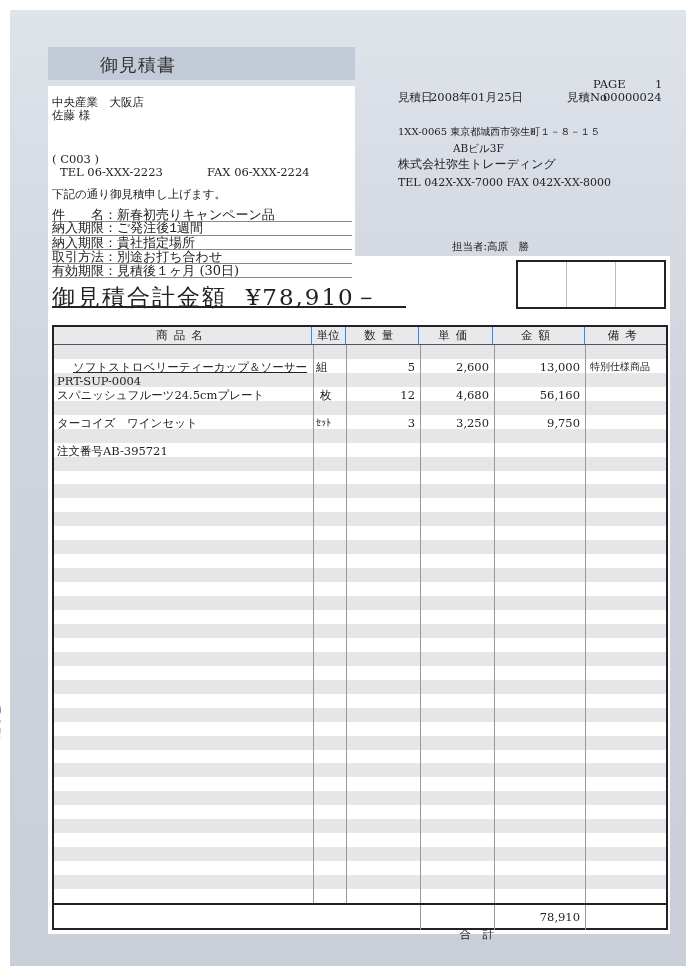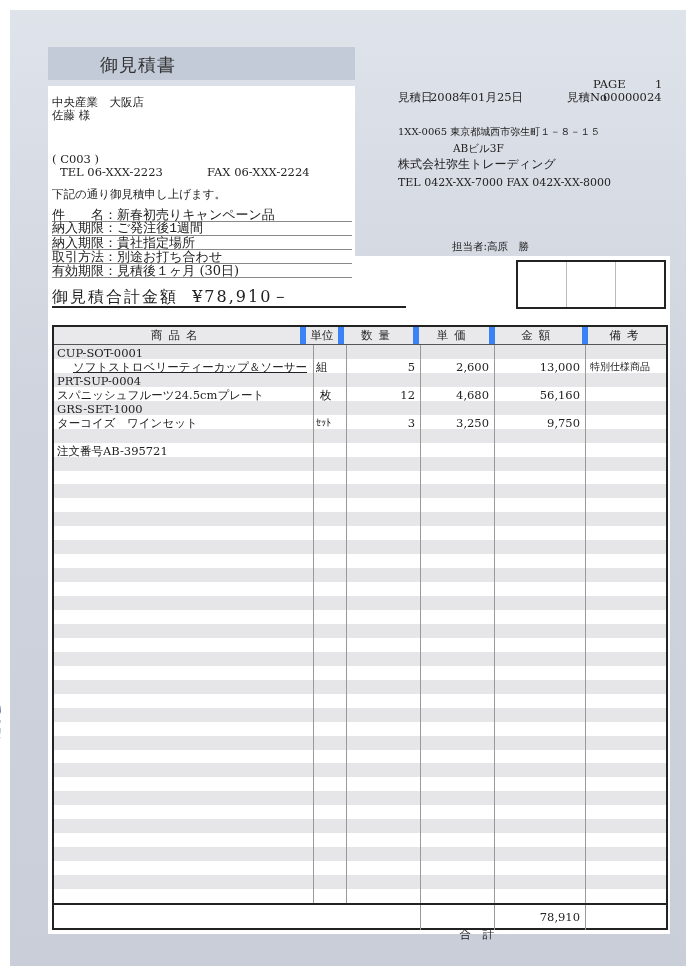--- a/index.html
+++ b/index.html
@@ -19,37 +19,37 @@
     left:100px; top:53px; font-size:18px; letter-spacing:1px; color:#333;
   }
   .info-box { left:48px; top:86px; width:307px; height:232px; background:#fff; }
   .stamp-band { left:355px; top:256px; width:315px; height:62px; background:#fff; }
   .txt { font-size:11.5px; line-height:13px; white-space:pre; }
   .detail-line {
     left:52px; width:300px; height:13px; border-bottom:1px solid #888; font-size:13px; line-height:13px; white-space:pre;
   }
   .total-line {
     left:52px; top:286px; width:354px; height:20px; border-bottom:2px solid #222;
-    font-size:16px; letter-spacing:2px; line-height:22px; white-space:pre;
+    font-size:23px; letter-spacing:2px; line-height:22px; white-space:pre;
   }
   .stamp-box {
     left:516px; top:260px; width:146px; height:45px; border:2px solid #222; display:flex; background:#fff;
   }
   .stamp-cell { flex:1; border-right:1px solid #bbb; }
   .stamp-cell:last-child { border-right:none; }
 
   .table-bg { left:48px; top:318px; width:622px; height:616px; background:#fff; }
   .table-wrap {
     left:52px; top:325px; width:612px; height:601px; border:2px solid #222;
   }
   .thead {
     position:absolute; left:0; top:0; width:612px; height:17px; background:#e9e9ec;
     border-bottom:1px solid #555; display:flex; font-size:11.5px; line-height:17px;
   }
-  .th { text-align:center; border-right:6px solid #3b82f6; letter-spacing:6px; }
+  .th { text-align:center; border-right:1px solid #3b82f6; letter-spacing:6px; }
   .th:last-child { border-right:none; }
   .tbody {
     position:absolute; left:0; top:18px; width:612px; height:558px;
     background: repeating-linear-gradient(180deg, #e6e6e9 0px, #e6e6e9 14px, #ffffff 14px, #ffffff 27.9px);
   }
   .vline { position:absolute; top:0; width:1px; background:#999; }
   .row { position:absolute; left:0; width:612px; height:14px; font-size:11.5px; line-height:14px; white-space:pre; }
   .cell { position:absolute; top:0; height:14px; overflow:hidden; }
   .tfoot {
     position:absolute; left:0; top:576px; width:612px; height:25px; border-top:2px solid #222; font-size:11.5px; line-height:25px;
@@ -117,23 +117,20 @@
     <div class="th" style="width:82px;">備考</div>
   </div>
 
   <div class="tbody">
     <div class="vline" style="left:259px; height:558px;"></div>
     <div class="vline" style="left:292px; height:558px;"></div>
     <div class="vline" style="left:366px; height:558px;"></div>
     <div class="vline" style="left:440px; height:558px;"></div>
     <div class="vline" style="left:531px; height:558px;"></div>
 
-    <div class="row" style="top:1px;">
-      <div class="cell" style="left:3px; width:255px;">CUP-SOT-0001</div>
-    </div>
     <div class="row" style="top:15px;">
       <div class="cell" style="left:19px; width:256px;text-decoration:underline;">ソフトストロベリーティーカップ＆ソーサー</div>
       <div class="cell" style="left:262px; width:30px;">組</div>
       <div class="cell num" style="left:293px; width:68px;">5</div>
       <div class="cell num" style="left:367px; width:68px;">2,600</div>
       <div class="cell num" style="left:441px; width:85px;">13,000</div>
       <div class="cell" style="left:536px; width:76px; font-size:10px;">特別仕様商品</div>
     </div>
 
     <div class="row" style="top:29px;">
@@ -141,23 +138,20 @@
     </div>
     <div class="row" style="top:43px;">
       <div class="cell" style="left:3px; width:256px;">スパニッシュフルーツ24.5cmプレート</div>
       <div class="cell" style="left:266px; width:26px;">枚</div>
       <div class="cell num" style="left:293px; width:68px;">12</div>
       <div class="cell num" style="left:367px; width:68px;">4,680</div>
       <div class="cell num" style="left:441px; width:85px;">56,160</div>
       <div class="cell" style="left:536px; width:76px; font-size:10px;"></div>
     </div>
 
-    <div class="row" style="top:57px;">
-      <div class="cell" style="left:3px; width:255px;">GRS-SET-1000</div>
-    </div>
     <div class="row" style="top:71px;">
       <div class="cell" style="left:3px; width:256px;">ターコイズ　ワインセット</div>
       <div class="cell" style="left:262px; width:30px; font-size:10px;">ｾｯﾄ</div>
       <div class="cell num" style="left:293px; width:68px;">3</div>
       <div class="cell num" style="left:367px; width:68px;">3,250</div>
       <div class="cell num" style="left:441px; width:85px;">9,750</div>
       <div class="cell" style="left:536px; width:76px; font-size:10px;"></div>
     </div>
 
     <div class="row" style="top:99px;">

